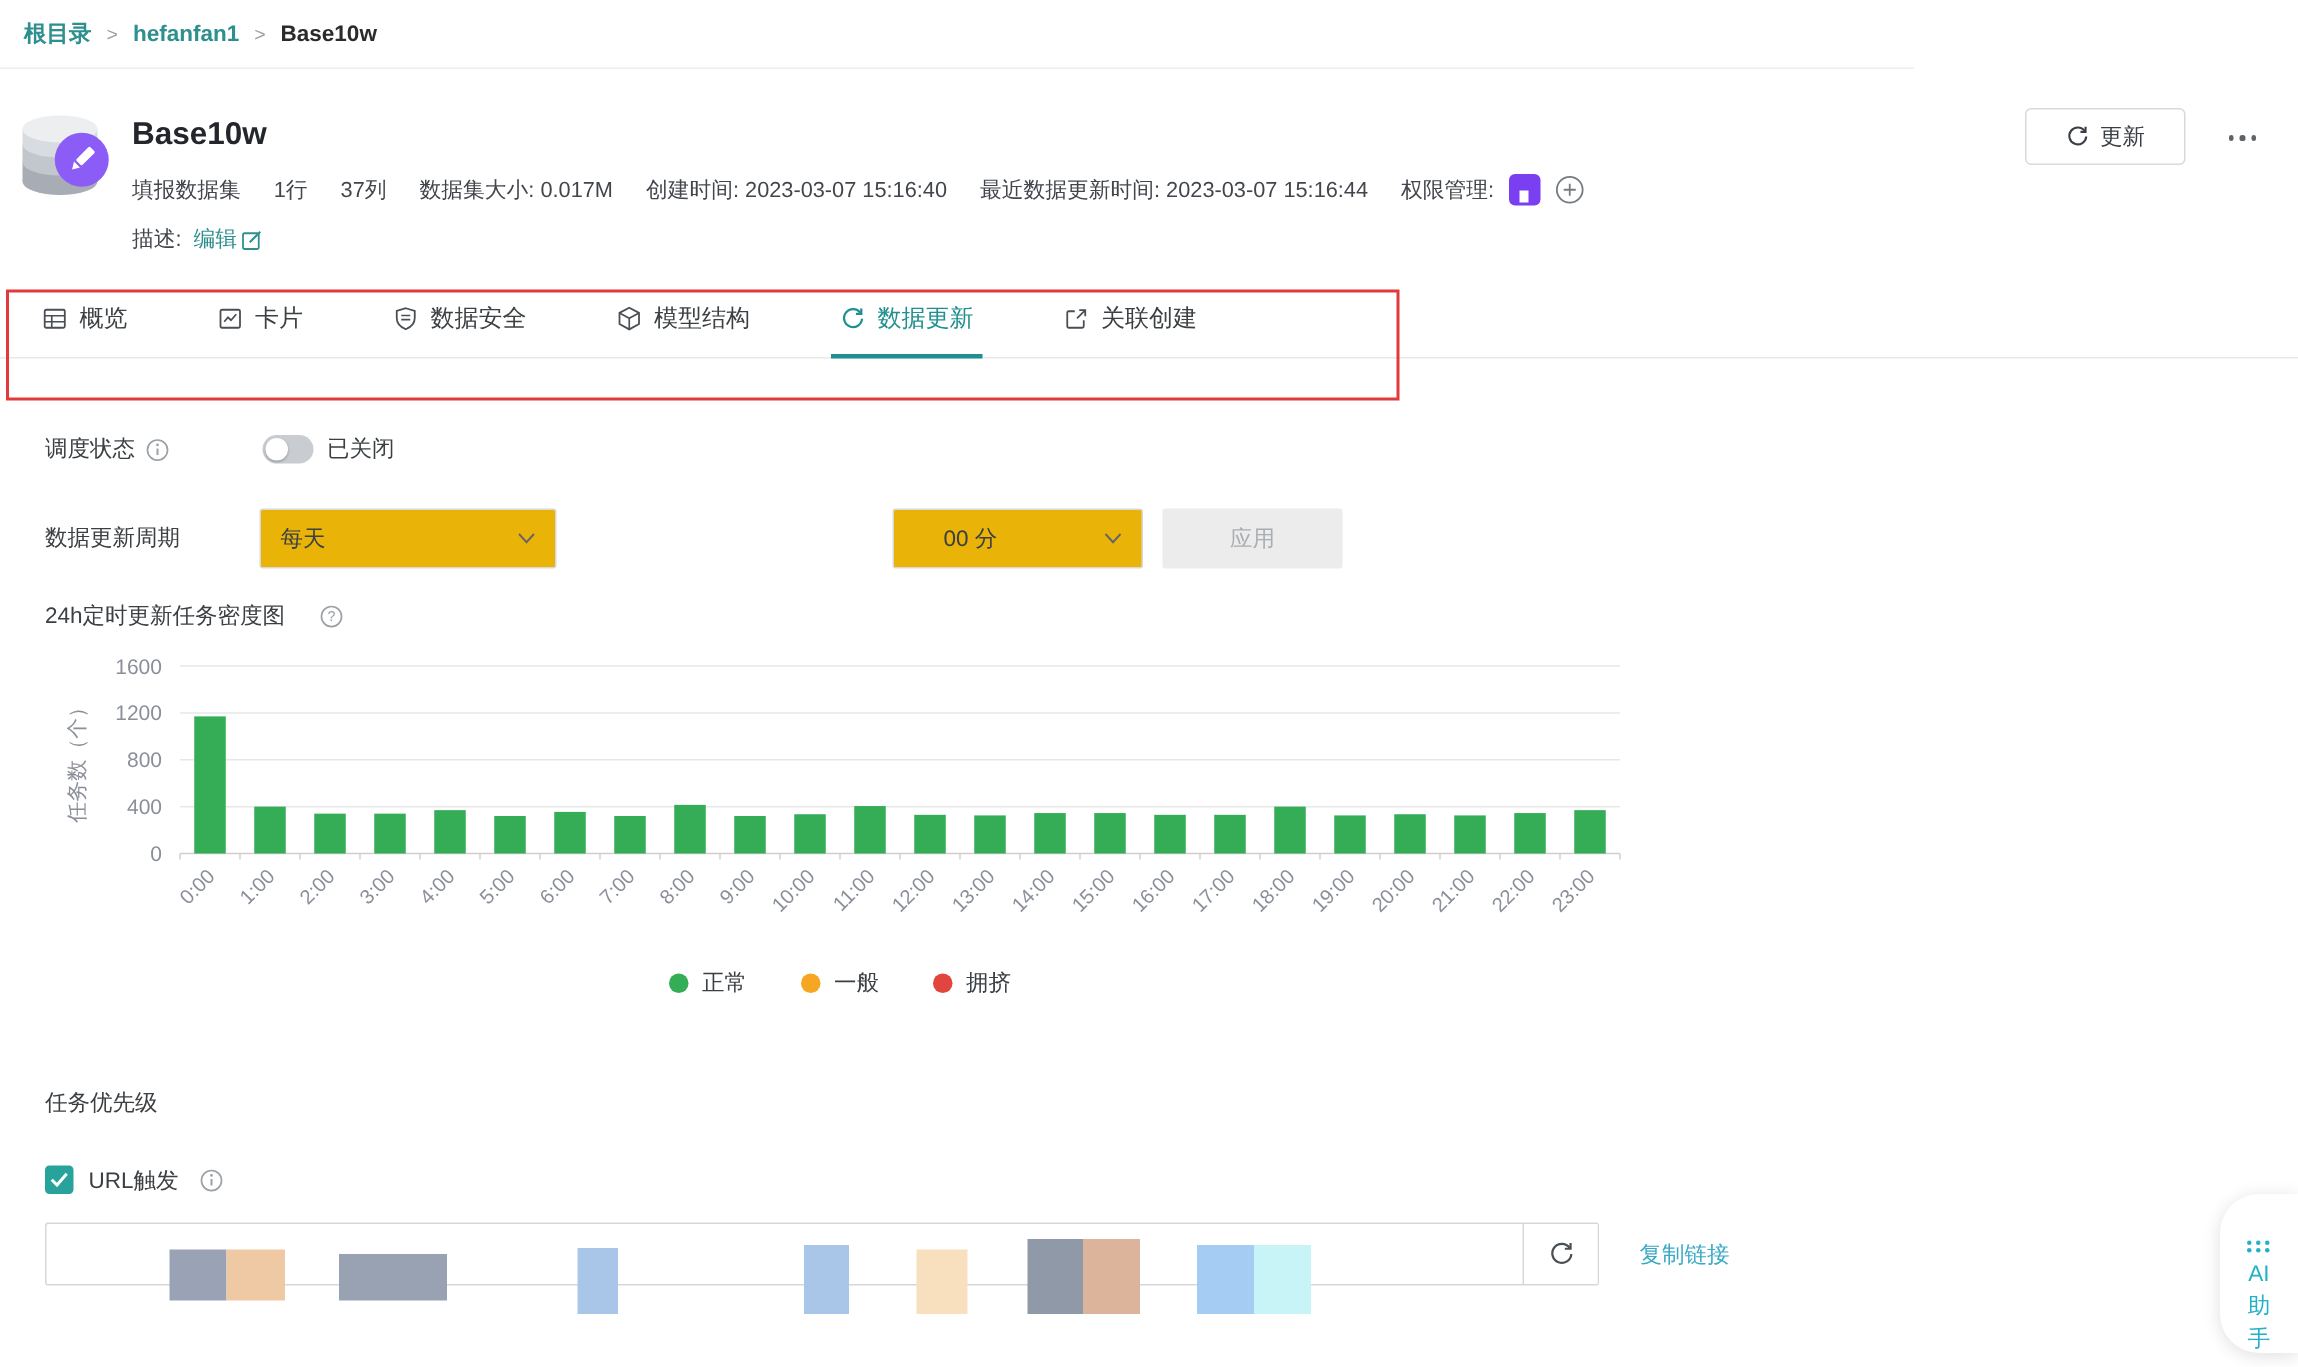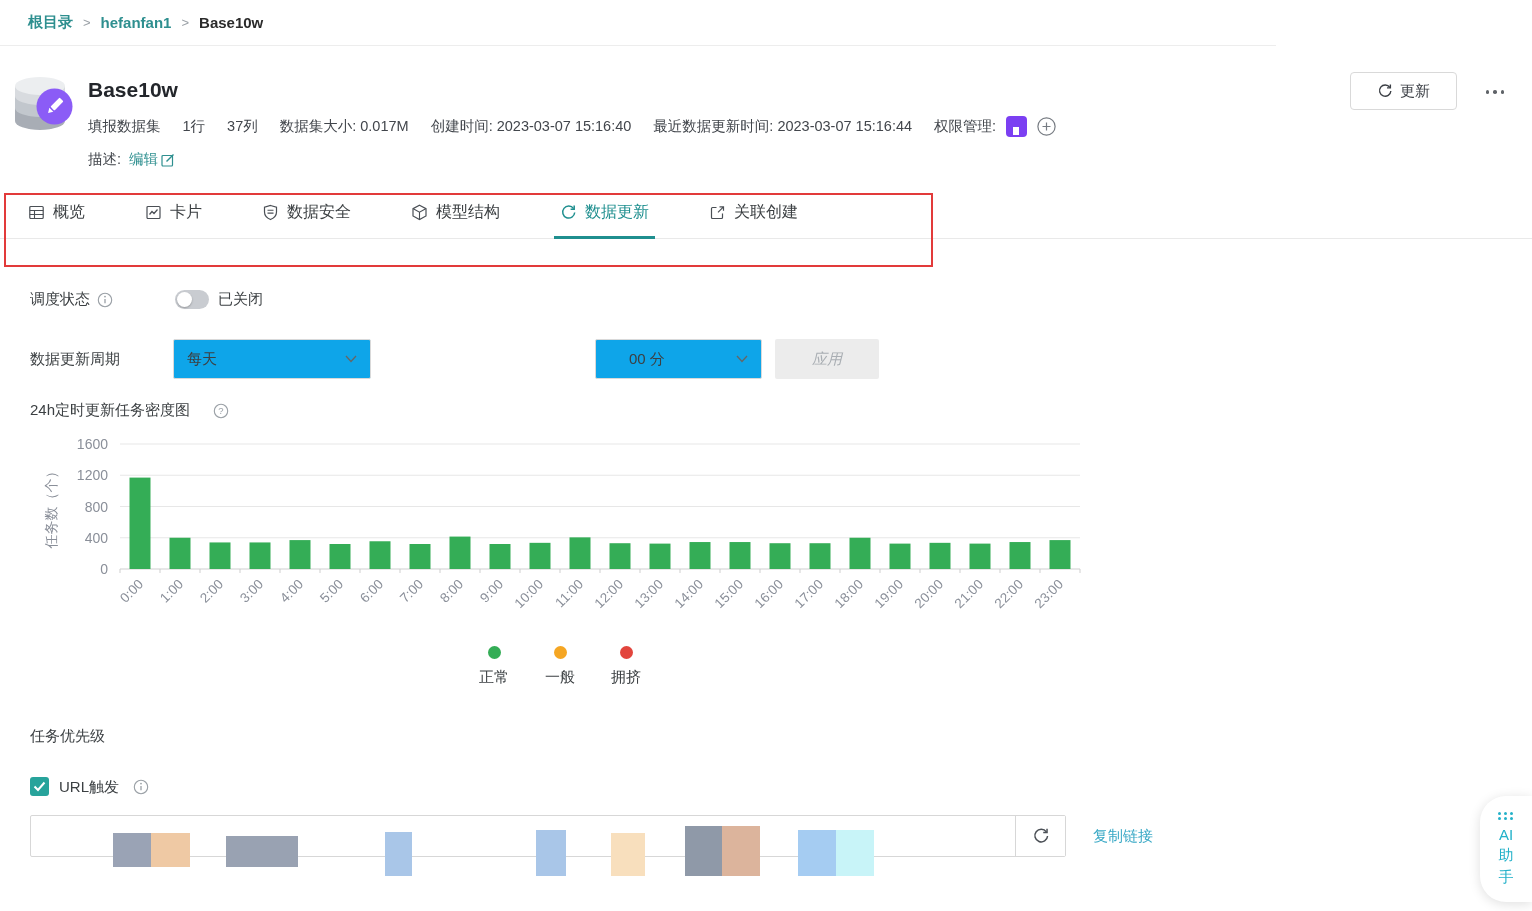--- a/index.html
+++ b/index.html
@@ -3,21 +3,21 @@
 <meta charset="utf-8">
 <style>
   * { box-sizing: border-box; margin: 0; padding: 0; }
   html,body { width:1532px; height:911px; }
   body {
     font-family: "Liberation Sans", "DejaVu Sans", sans-serif;
     background:#fff; color:#3c4043; position:relative; overflow:hidden;
   }
   
   .topbar { position:absolute; top:0; left:0; width:1276px; height:46px;
-    display:flex; align-items:center; gap:10px; padding:0 28px;
+    display:flex; align-items:center; gap:10px; padding:0 16px;
     border-bottom:1px solid #ededed; font-size:15px; font-weight:bold; }
   .crumb-link { color:#2e8f8f; cursor:pointer; }
   .crumb-sep { color:#9aa0a6; font-weight:normal; font-size:13px; }
   .crumb-current { color:#2b2b2b; }
   
   #header { position:absolute; top:46px; left:0; width:1532px; height:139px; }
   .db-wrap { position:absolute; left:12px; top:30px; width:66px; height:66px; }
   .db-badge { position:absolute; left:24px; top:12px; }
   .hd-title { position:absolute; left:88px; top:32px; font-size:21px; font-weight:bold; color:#23262b; }
   .hd-meta { position:absolute; left:88px; top:70px; display:flex; align-items:center; gap:22px;
@@ -49,52 +49,52 @@
   #schedule-row { position:absolute; top:288px; left:0; width:100%; height:24px; }
   .sched-label { position:absolute; left:30px; top:2px; display:flex; align-items:center; gap:7px; }
   .toggle { position:absolute; left:175px; top:2px; width:34px; height:19px; border-radius:10px;
     background:#c9ccd1; cursor:pointer; }
   .toggle .knob { position:absolute; left:2px; top:2px; width:15px; height:15px; border-radius:50%;
     background:#fff; box-shadow:0 1px 2px rgba(0,0,0,.25); }
   .sched-status { position:absolute; left:218px; top:2px; }
   #cycle-row { position:absolute; top:339px; left:0; width:100%; height:40px; }
   .cycle-label { position:absolute; left:30px; top:0; line-height:40px; }
   .select { position:absolute; top:0; height:40px; border:1px solid #d9d9d9; border-radius:2px;
-    background:#0ea5e9; display:flex; align-items:center; justify-content:space-between;
+    background:#eab308; display:flex; align-items:center; justify-content:space-between;
     padding:0 13px; font-size:15px; color:#3c4043; cursor:pointer; }
   .sel-freq { left:173px; width:198px; }
   .sel-hour { left:387px; width:197px; }
   .sel-min  { left:595px; width:167px;padding-left:33px; }
-  .apply-btn { position:absolute; left:775px; top:0; width:104px; height:40px; background:#ececec;
-    border:none; border-radius:2px; font-size:15px; color:#a9aeb3; cursor:not-allowed;font-style:italic; }
+  .apply-btn { position:absolute; left:775px; top:0; width:120px; height:40px; background:#ececec;
+    border:none; border-radius:2px; font-size:15px; color:#a9aeb3; cursor:not-allowed; }
   #chart-title { position:absolute; top:401px; left:30px; display:flex; align-items:center; gap:23px; }
   #chart { position:absolute; left:40px; top:434px; width:1050px; height:200px; }
   #legend { position:absolute; top:646px; left:0; width:1120px; display:flex; justify-content:center;
     gap:36px; align-items:center; }
-  .legend-item { display:flex; align-items:center; gap:9px; font-size:15px; color:#3c4043;flex-direction:column; }
+  .legend-item { display:flex; align-items:center; gap:9px; font-size:15px; color:#3c4043; }
   .legend-dot { width:13px; height:13px; border-radius:50%; }
   #priority-row { position:absolute; top:715px; left:0; width:100%; height:42px; }
   .prio-label { position:absolute; left:30px; top:0; line-height:42px; }
   .sel-prio { left:173px; width:332px; height:42px; }
   #url-row { position:absolute; top:776px; left:0; width:100%; height:22px;padding-left:36px; }
   .checkbox { position:absolute; left:30px; top:1px; width:19px; height:19px; border-radius:3px;
     background:#27a39b; display:flex; align-items:center; justify-content:center; cursor:pointer; }
   .url-label { position:absolute; left:59px; top:2px; }
   .url-info { position:absolute; left:133px; top:3px; }
   #input-row { position:absolute; top:815px; left:30px; width:1036px; height:42px;
     border:1px solid #d7d7d7; border-radius:2px; display:flex; }
   .url-input { flex:1; border:none; outline:none; font-size:14px; padding:0 10px; background:transparent; }
   .url-refresh { width:50px; border-left:1px solid #d7d7d7; display:flex; align-items:center;
     justify-content:center; cursor:pointer; background:#fff; color:#4a4f55; }
   #copy-link { position:absolute; left:1093px; top:827px; font-size:15px; color:#3aa9c6; cursor:pointer; }
   .redaction { position:absolute; z-index:10; }
   
   #ai-pill { position:absolute; right:0; top:796px; width:52px; height:106px; background:#fff;
     border-radius:26px 0 0 26px; box-shadow:0 2px 12px rgba(0,0,0,.13); z-index:30;
-    display:flex; flex-direction:column; align-items:center; justify-content:center; gap:3px;
+    display:flex; flex-direction:column; align-items:center; justify-content:flex-end; gap:3px;
     color:#23b1c9; font-size:15px; cursor:pointer; }
   .ai-dots { display:grid; grid-template-columns:repeat(3,4px); grid-gap:2px; margin-bottom:3px; }
   .ai-dots i { width:3px; height:3px; border-radius:50%; background:#23b1c9; }
   svg { display:block; }
   svg text { font-family:"Liberation Sans","DejaVu Sans",sans-serif; }
 </style>
 </head>
 <body>
 
 <div class="topbar">

